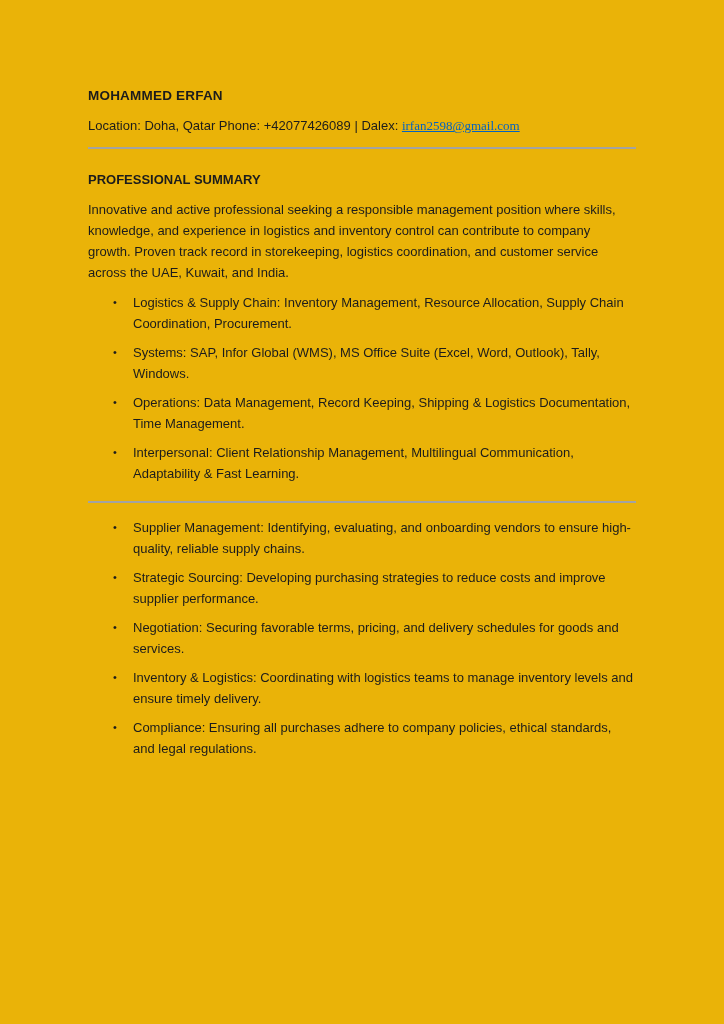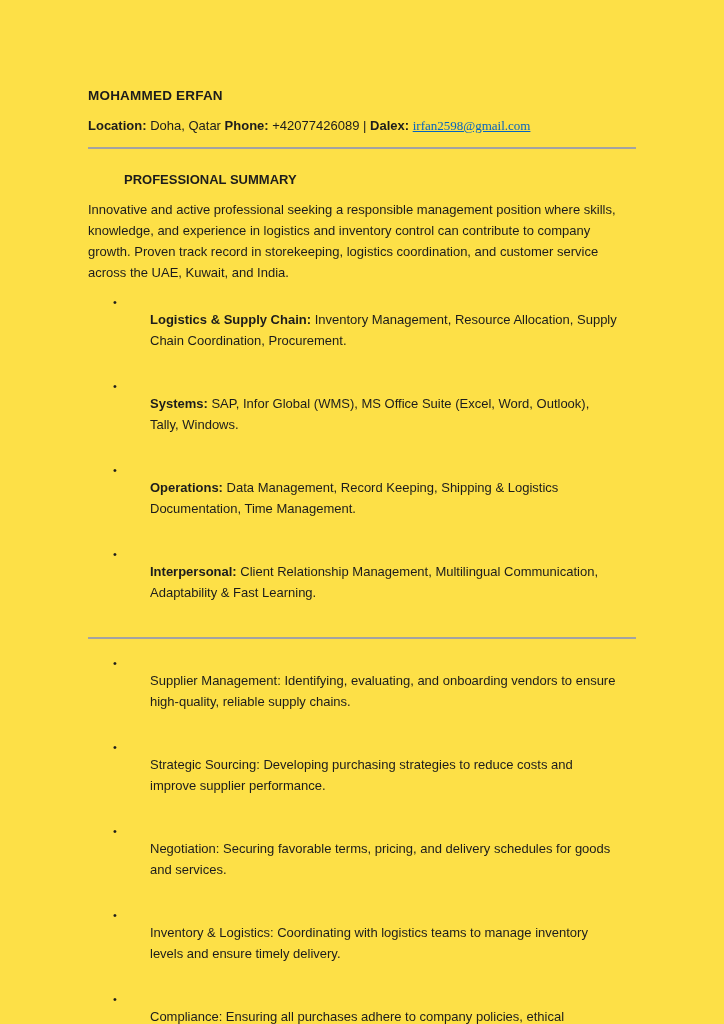--- a/index.html
+++ b/index.html
@@ -1,30 +1,30 @@
 <!DOCTYPE html>
 <html><head>
 <meta charset="utf-8">
 <style>
   * { box-sizing: border-box; }
   html, body { margin: 0; padding: 0; background: #ffffff; }
   .page {
     width: 724px;
     height: 1024px;
-    background: #fde047;
+    background: #eab308;
     padding: 85px 88px 0 88px;
     font-family: "Liberation Sans", "DejaVu Sans", sans-serif;
     font-size: 13px;
     line-height: 21px;
     color: #1c1c1c;
     overflow: hidden;
   }
   p { margin: 0 0 9px 0; }
-  .b { font-weight: 700; }
-  .h { font-weight: 700; margin-left: 36px; }
+  .b { font-weight: 400; }
+  .h { font-weight: 700; }
   .i { font-style: italic; }
   .name { font-weight: 700; font-size: 13.5px; letter-spacing: 0.2px; }
   a.link { color: #0563C1; text-decoration: underline; cursor: pointer; font-family: Liberation Serif, serif; }
   hr.divider {
     border: none;
     border-top: 2px solid #a3a3a3;
     margin: 11px 0 20px 0;
   }
   hr.divider2 {
     border: none;
@@ -36,21 +36,21 @@
     align-items: flex-start;
     padding-left: 25px;
     margin: 0 0 8px 0;
   }
   .bullet .dot {
     flex: 0 0 20px;
     width: 20px;
     font-size: 11px;
     line-height: 21px;
   }
-  .bullet .bullet-text { margin: 17px; flex: 1 1 auto; }
+  .bullet .bullet-text { margin: 0; flex: 1 1 auto; }
 </style>
 </head>
 <body>
 
 <div class="page">
 
   <header>
     <p class="name">MOHAMMED ERFAN</p>
 
     <p>

